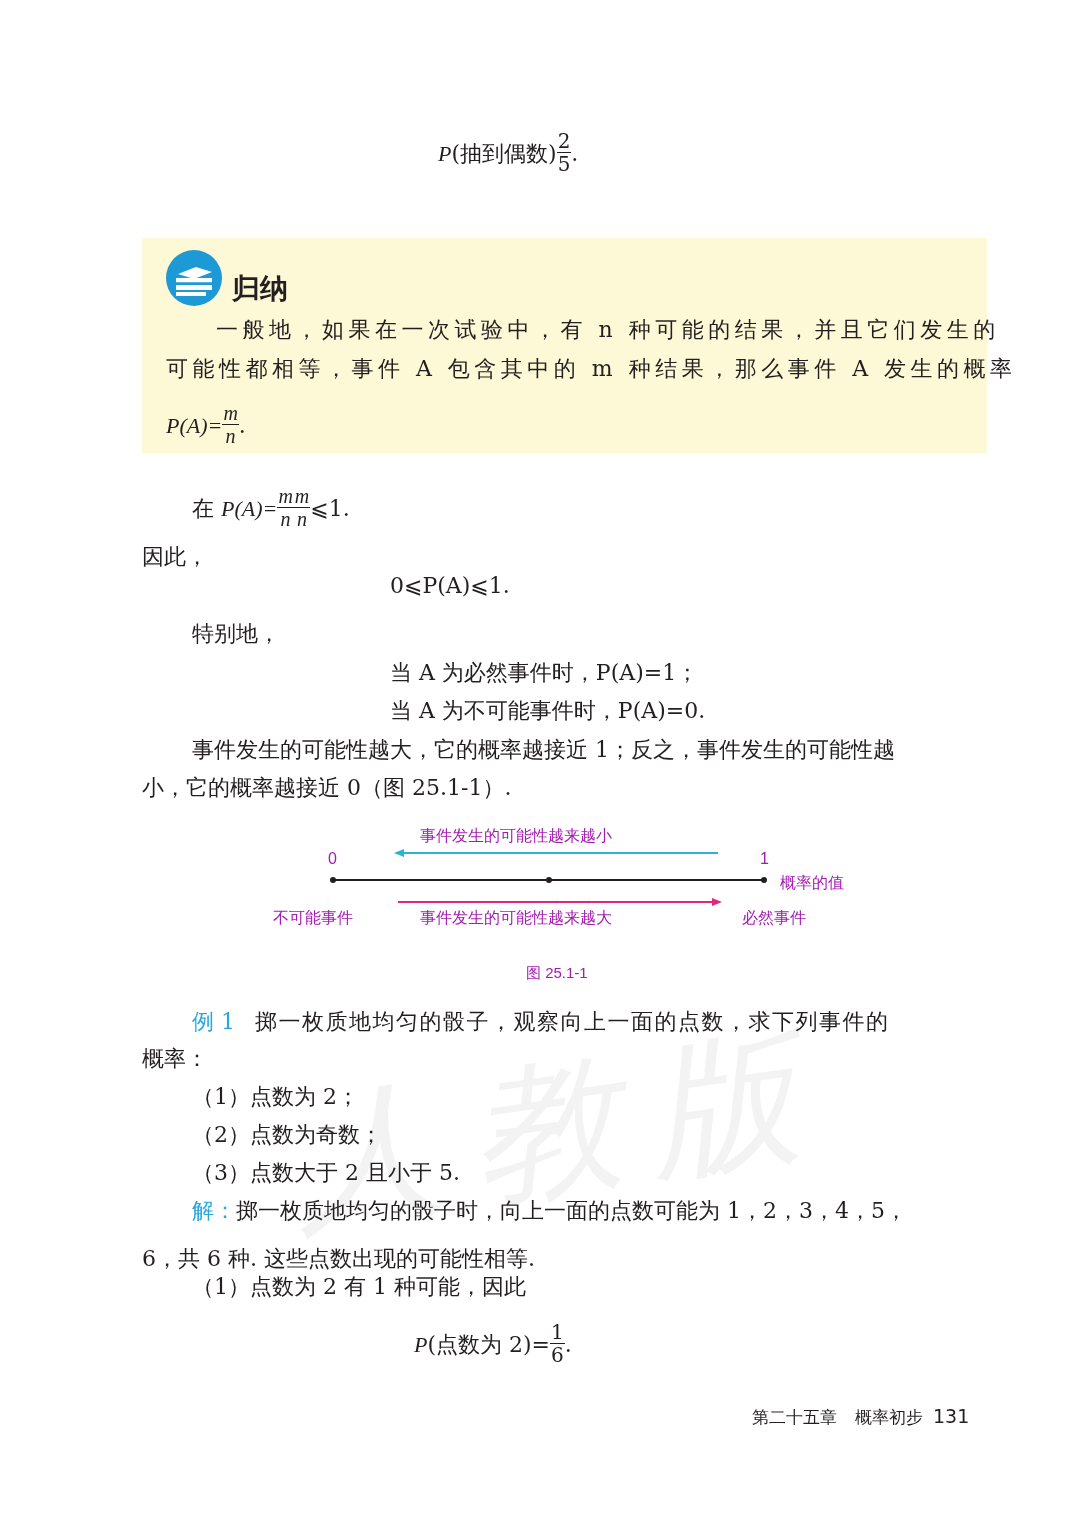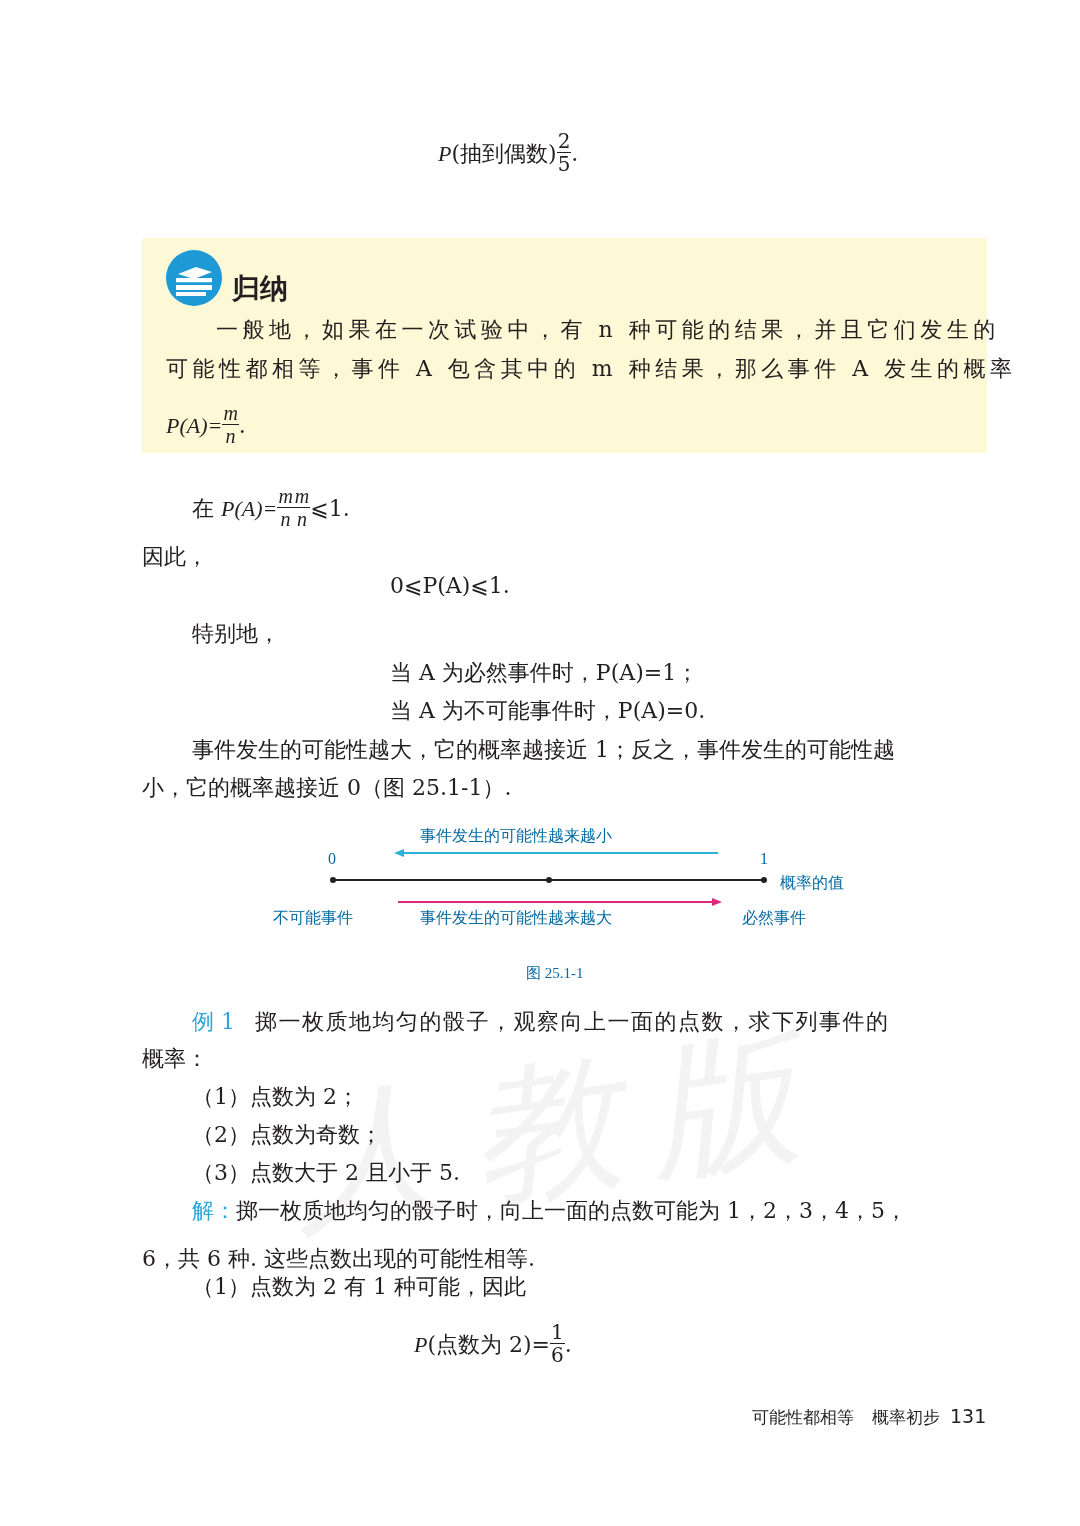--- a/index.html
+++ b/index.html
@@ -9,21 +9,21 @@
   .t { font-size:22px; line-height:28px; }
   .i { font-style:italic; font-family:"Liberation Serif","DejaVu Serif",serif; }
   .frac { display:inline-block; vertical-align:middle; text-align:center; position:relative; top:-2px; }
   .frac span { display:block; font-size:20px; line-height:22px; }
   .frac .num { border-bottom:1.3px solid #231f20; padding:0 1px; }
   .summary-box { position:absolute; left:142px; top:238px; width:845px; height:215px; background:#fdf8d5; }
   .icon-circle { position:absolute; left:166px; top:250px; width:56px; height:56px; border-radius:50%; background:#1d9ad6; }
   .summary-title { position:absolute; left:232px; top:270px; font-family:"DejaVu Sans","Liberation Sans",sans-serif; font-weight:bold; font-size:28px; color:#231f20; }
   .spaced { letter-spacing:4.5px; }
   .blue { color:#29a7d9; }
-  .diag { font-family:Liberation Serif, serif; font-size:16px; color:#0369a1; }
+  .diag { font-family:Liberation Sans, sans-serif; font-size:16px; color:#a21caf; }
   .footer { font-family:"DejaVu Sans","Liberation Sans",sans-serif; font-size:17px; color:#231f20; }
   .watermark { position:absolute; left:290px; top:1030px; font-family:"DejaVu Serif",serif; font-style:italic; font-size:150px; color:#000; opacity:0.045; letter-spacing:30px; transform:rotate(-8deg); }
 </style>
 </head>
 <body>
 
 <div class="abs t" style="left:390px;top:132px;margin-left:48px;">
   <span class="i">P</span><span>(抽到偶数)</span><span class="frac"><span class="num">2</span><span>5</span></span><span>.</span>
 </div>
 
@@ -92,14 +92,14 @@
 <div class="abs t" style="left:192px;top:1197px;">
   <span class="blue">解：</span><span>掷一枚质地均匀的骰子时，向上一面的点数可能为 1，2，3，4，5，</span>
 </div>
 <div class="abs t" style="left:142px;top:1235px;margin-top:10px;">6，共 6 种. 这些点数出现的可能性相等.</div>
 <div class="abs t" style="left:192px;top:1273px;">（1）点数为 2 有 1 种可能，因此</div>
 <div class="abs t" style="left:414px;top:1323px;">
   <span class="i">P</span><span>(点数为 2)=</span><span class="frac"><span class="num">1</span><span>6</span></span><span>.</span>
 </div>
 
 <div class="abs footer" style="left:752px;top:1405px;">
-  <span>可能性都相等</span><span style="display:inline-block;width:18px;"></span><span>概率初步</span><span style="display:inline-block;width:10px;"></span><span style="font-size:19px;">131</span>
+  <span>第二十五章</span><span style="display:inline-block;width:18px;"></span><span>概率初步</span><span style="display:inline-block;width:10px;"></span><span style="font-size:19px;">131</span>
 </div>
 
 </body></html>

